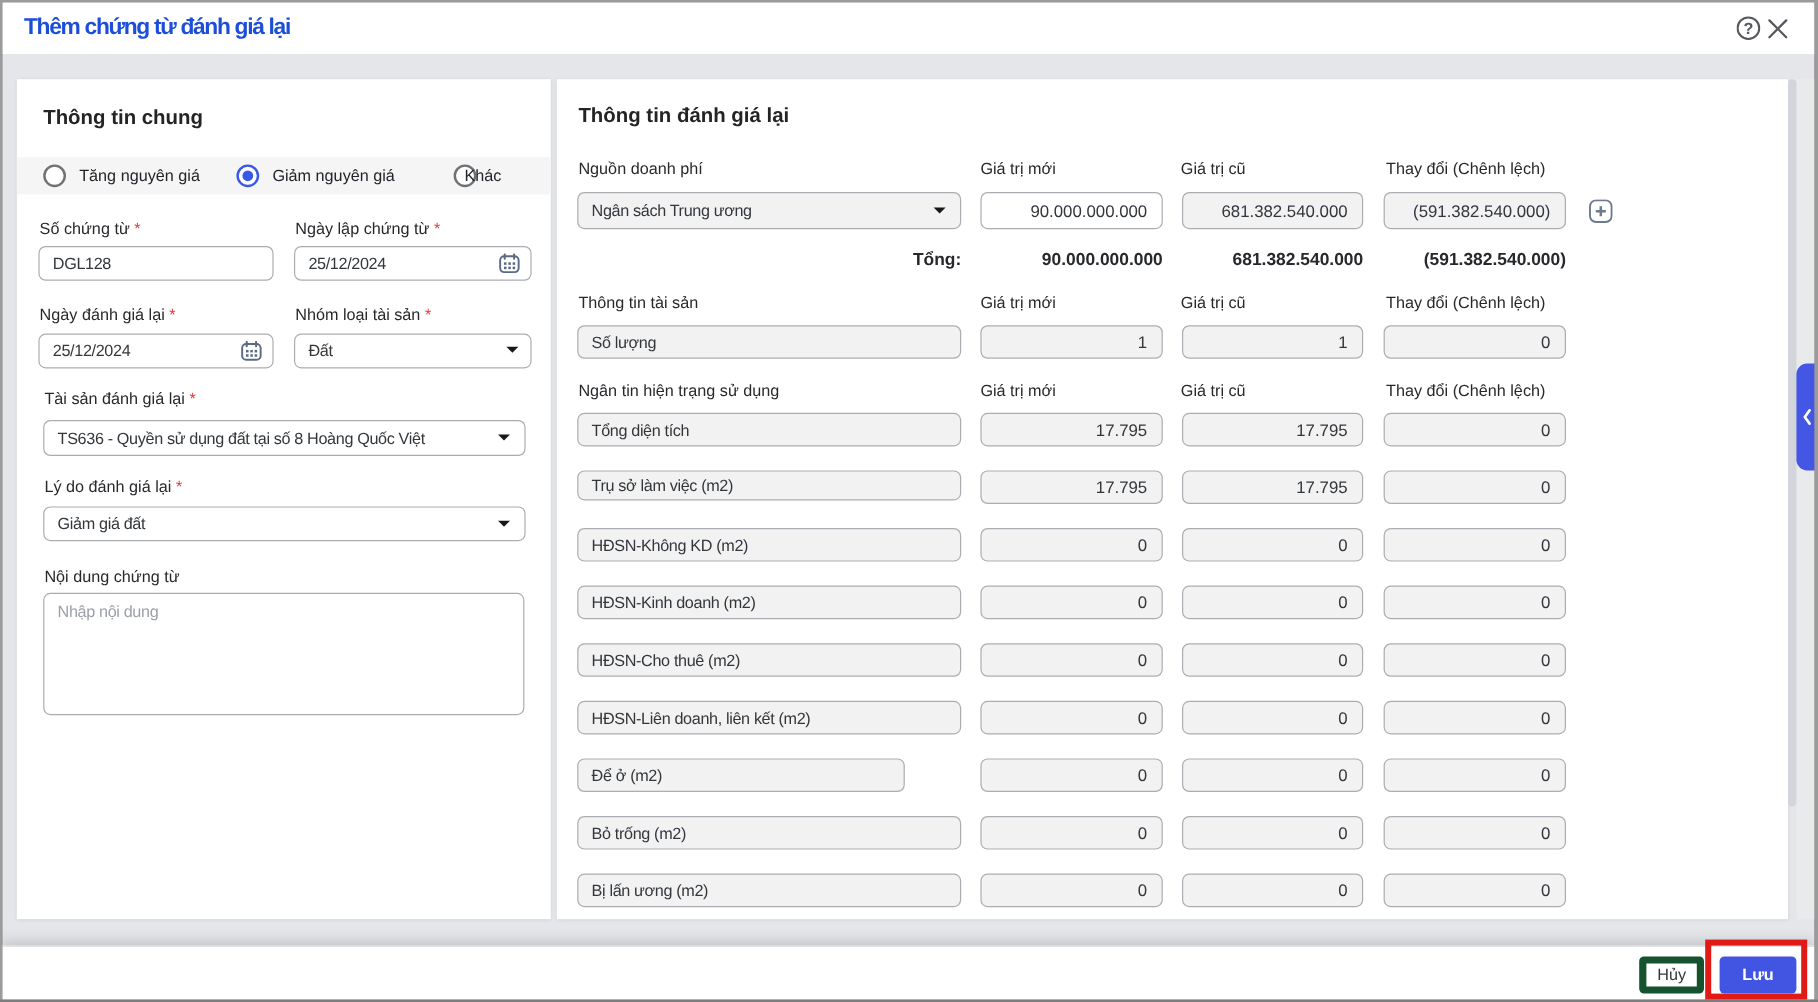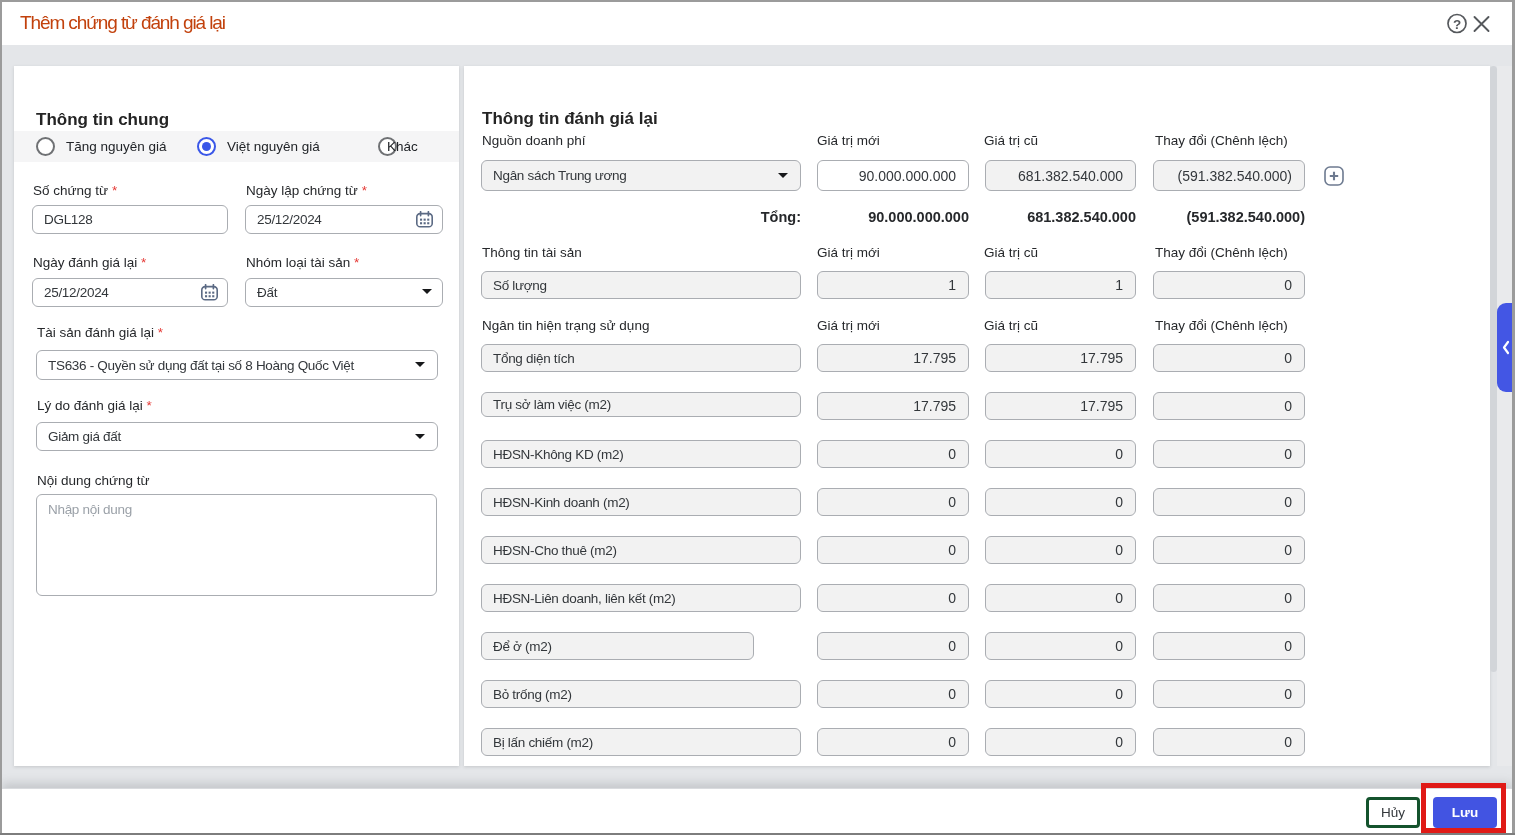--- a/index.html
+++ b/index.html
@@ -1,40 +1,40 @@
 <!DOCTYPE html>
 <html><head><meta charset="utf-8">
 <style>
   * { margin:0; padding:0; box-sizing:border-box; }
   html,body { width:1515px; height:835px; overflow:hidden; }
   body { font-family:"Liberation Sans", sans-serif; background:#8f8f8f; position:relative; }
   .abs { position:absolute; }
   #win { left:2px; top:2px; width:1510px; height:830px; background:#e4e6e9; }
   #hdr { left:2px; top:2px; width:1510px; height:43px; background:#fff; }
-  #hdr .t { position:absolute; left:18px; top:10px; font-size:19px; font-weight:normal; color:#c2410c; letter-spacing:-1.1px; }
+  #hdr .t { position:absolute; left:18px; top:10px; font-size:19px; font-weight:bold; color:#1d4ed8; letter-spacing:-1.1px; }
   .card { background:#fff; box-shadow:0 1px 3px rgba(60,64,67,.18); }
   #cardL { left:14px; top:66px; width:445px; height:700px; }
   #cardR { left:464px; top:66px; width:1026px; height:700px; }
-  .title { font-size:17px; font-weight:bold; color:#242424;margin-top:22px; }
+  .title { font-size:17px; font-weight:bold; color:#242424; }
   .lbl { font-size:13.5px; color:#26282b; white-space:nowrap; }
   .req { color:#e53935; }
   .inp { border:1px solid #aaadb2; border-radius:6px; background:#fff; font-size:13.5px; letter-spacing:-0.3px; color:#33373b;
          display:flex; align-items:center; padding:0 11px; white-space:nowrap; }
   .gray { background:#f2f2f2; }
   .num { justify-content:flex-end; padding-right:12px; font-size:14px; letter-spacing:0; }
   .caret { width:0; height:0; border-left:5px solid transparent; border-right:5px solid transparent; border-top:5.5px solid #17181a; }
   .strip { background:#f5f5f6; }
   .rlbl { font-size:13.5px; color:#212428; }
   .ring { width:19px; height:19px; border-radius:50%; border:2px solid #6f7174; background:#fff; }
   .bold { font-weight:bold; }
   #scrt { left:1490px; top:66px; width:7px; height:606px; background:#d2d5d9; border-radius:4px; }
   #btab { left:1497px; top:303px; width:18px; height:89px; background:#4356e4; border-radius:9px 0 0 9px; }
   #ftr { left:2px; top:788px; width:1510px; height:45px; background:#fff; border-top:1px solid #d9dbde; box-shadow:0 -5px 9px rgba(90,95,100,.22); }
   .btn { border-radius:4px; font-size:13.5px; display:flex; align-items:center; justify-content:center; }
-  #bhuy { left:1366px; top:797px; width:54px; height:31px; background:#fff; border:3px solid #14532d; color:#33373b; }
+  #bhuy { left:1366px; top:797px; width:54px; height:31px; background:#fff; border:6px solid #14532d; color:#33373b; }
   #bluu { left:1433px; top:797px; width:64px; height:31px; background:#4254e2; color:#fff; font-weight:bold; }
   #redbox { left:1421px; top:783px; width:85px; height:50px; border:5px solid #e01a16; }
 </style></head>
 <body>
 <div class="abs" id="win"></div>
 <div class="abs" id="hdr">
     <span class="t">Thêm chứng từ đánh giá lại</span>
   </div>
 <svg class="abs" style="left:1447px;top:13px" width="48" height="22" viewBox="0 0 48 22">
  <circle cx="10" cy="10.5" r="9" fill="none" stroke="#55585c" stroke-width="1.7"></circle>
@@ -48,21 +48,21 @@
 <div class="abs" id="btab"><svg width="18" height="89">
       <path d="M11 39 L7 44.5 L11 50" fill="none" stroke="#fff" stroke-width="2.2" stroke-linecap="round" stroke-linejoin="round"></path>
     </svg></div>
 
 <div class="abs title" style="left:36px;top:88px">Thông tin chung</div>
 <div class="abs strip" style="left:14px;top:131px;width:445px;height:31px"></div>
 <div class="abs ring" style="left:36px;top:137px"></div>
 <div class="abs rlbl" style="left:66px;top:139px">Tăng nguyên giá</div>
 <div class="abs" style="left:197px;top:137px;width:19px;height:19px;border-radius:50%;border:2px solid #3a57e8;background:#fff"></div>
 <div class="abs" style="left:202px;top:142px;width:9px;height:9px;border-radius:50%;background:#3a57e8"></div>
-<div class="abs rlbl" style="left:227px;top:139px">Việt nguyên giá</div>
+<div class="abs rlbl" style="left:227px;top:139px">Giảm nguyên giá</div>
 <div class="abs ring" style="left:378px;top:137px"></div>
 <div class="abs rlbl" style="left:387px;top:139px">Khác</div>
 <div class="abs lbl" style="left:33px;top:183px">Số chứng từ <span class="req">*</span></div>
 <div class="abs lbl" style="left:246px;top:183px">Ngày lập chứng từ <span class="req">*</span></div>
 <div class="abs inp" style="left:32px;top:205px;width:196px;height:29px">DGL128</div>
 <div class="abs inp" style="left:245px;top:205px;width:198px;height:29px">25/12/2024</div>
 <div class="abs" style="left:415px;top:211px"><svg width="19" height="17" viewBox="0 0 19 17">
       <rect x="1.8" y="2.6" width="15.4" height="13.2" rx="3.4" fill="none" stroke="#5b6a84" stroke-width="1.6"></rect>
       <path d="M5.6 0.8 V4.6 M13.4 0.8 V4.6" stroke="#5b6a84" stroke-width="1.7" stroke-linecap="round"></path>
       <g fill="#5b6a84">
@@ -154,21 +154,21 @@
 <div class="abs inp gray num" style="left:985px;top:584px;width:151px;height:28px">0</div>
 <div class="abs inp gray num" style="left:1153px;top:584px;width:152px;height:28px">0</div>
 <div class="abs inp gray" style="left:481px;top:632px;width:273px;height:28px">Để ở (m2)</div>
 <div class="abs inp gray num" style="left:817px;top:632px;width:152px;height:28px">0</div>
 <div class="abs inp gray num" style="left:985px;top:632px;width:151px;height:28px">0</div>
 <div class="abs inp gray num" style="left:1153px;top:632px;width:152px;height:28px">0</div>
 <div class="abs inp gray" style="left:481px;top:680px;width:320px;height:28px">Bỏ trống (m2)</div>
 <div class="abs inp gray num" style="left:817px;top:680px;width:152px;height:28px">0</div>
 <div class="abs inp gray num" style="left:985px;top:680px;width:151px;height:28px">0</div>
 <div class="abs inp gray num" style="left:1153px;top:680px;width:152px;height:28px">0</div>
-<div class="abs inp gray" style="left:481px;top:728px;width:320px;height:28px">Bị lấn chiếm (m2)</div>
+<div class="abs inp gray" style="left:481px;top:728px;width:320px;height:28px">Bị lấn ương (m2)</div>
 <div class="abs inp gray num" style="left:817px;top:728px;width:152px;height:28px">0</div>
 <div class="abs inp gray num" style="left:985px;top:728px;width:151px;height:28px">0</div>
 <div class="abs inp gray num" style="left:1153px;top:728px;width:152px;height:28px">0</div>
 <div class="abs" id="ftr"></div>
 <div class="abs btn" id="bhuy">Hủy</div>
 <div class="abs btn" id="bluu">Lưu</div>
 <div class="abs" id="redbox"></div>
 <div class="abs" style="left:0;top:0;width:1515px;height:2px;background:#9b9b9b"></div>
 <div class="abs" style="left:0;top:0;width:2px;height:835px;background:#9b9b9b"></div>
 <div class="abs" style="left:1512px;top:0;width:3px;height:835px;background:#9b9b9b"></div>

